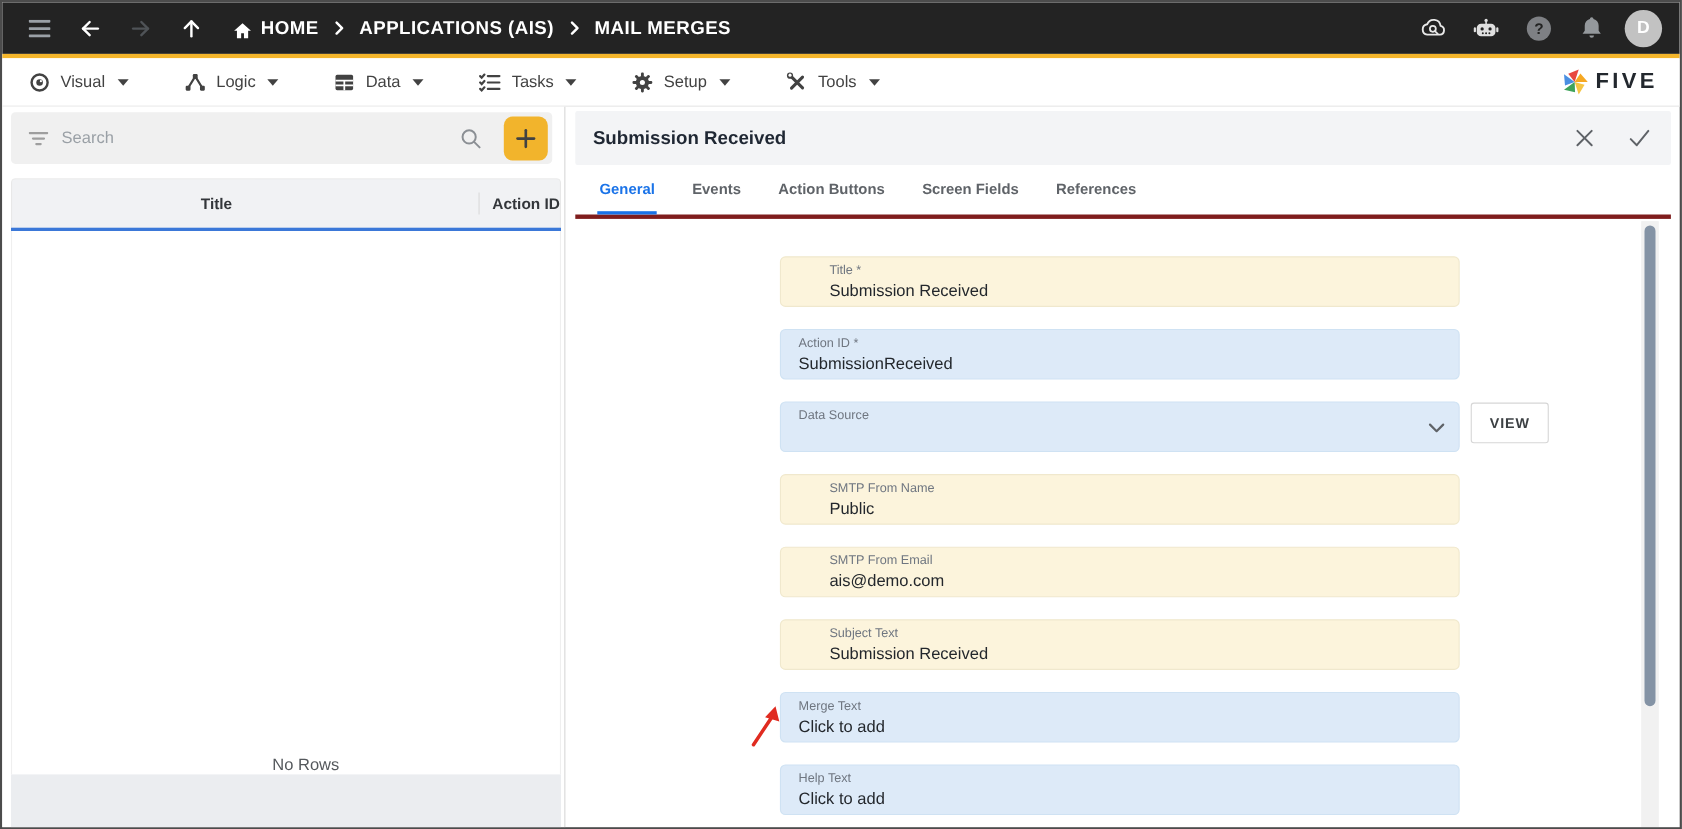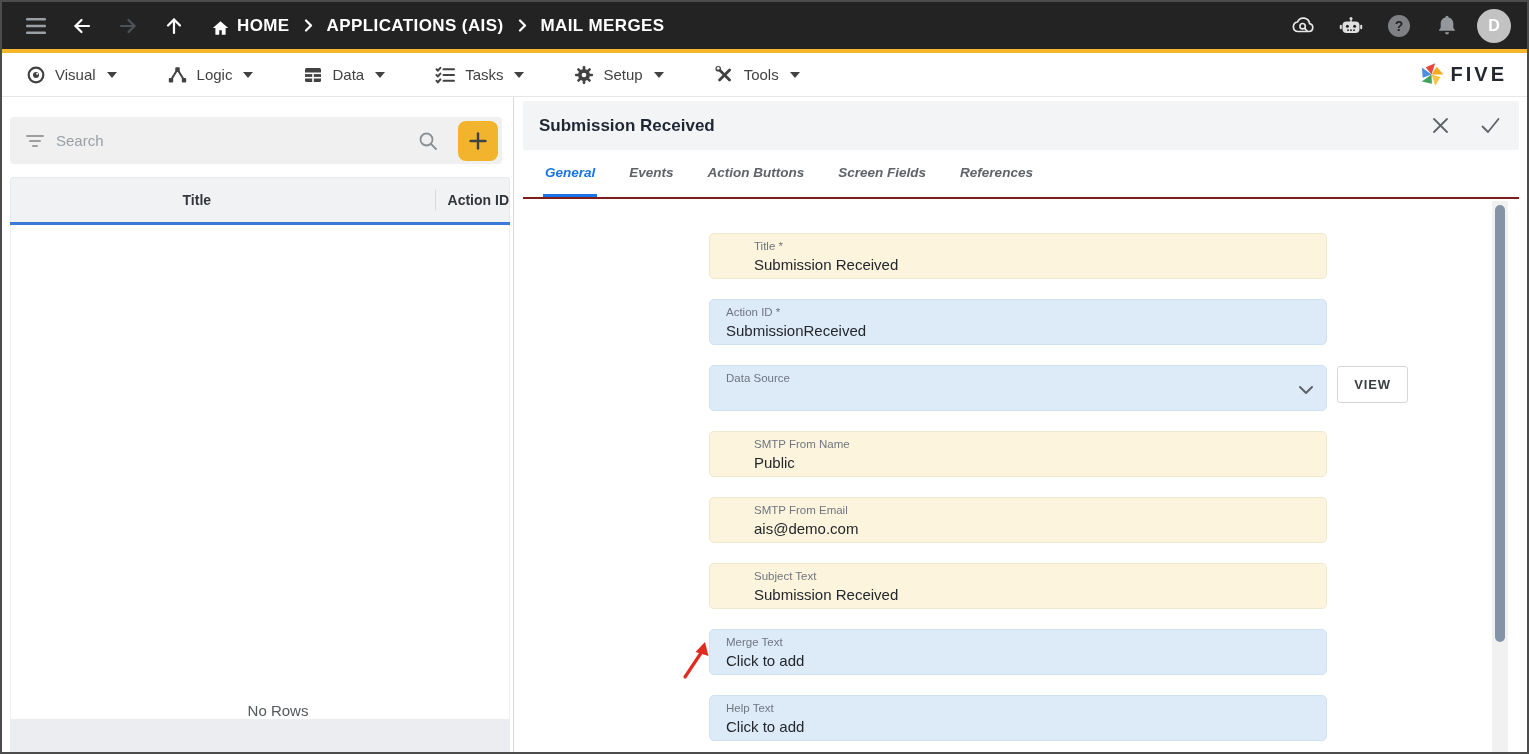--- a/index.html
+++ b/index.html
@@ -31,21 +31,21 @@
   .caret { width:0; height:0; border-left:5px solid transparent; border-right:5px solid transparent; border-top:6px solid #424242; margin-left:2px; }
   .logo { margin-left:auto; display:flex; align-items:center; gap:6px; }
   .logo-text { font-size:20px; font-weight:800; letter-spacing:3px; color:#23282e; }
 
   
   .content { display:flex; height:655px; }
 
   
   .left-panel { width:512px; border-right:1px solid #d8d8d8; padding:5px 3px 0 8px; background:#ffffff; }
   .search-bar { width:492px; height:47px; background:#f0f0f0; border-radius:4px;
-                display:flex; align-items:center; padding:0 4px 0 16px; margin-bottom:13px;margin-top:15px; }
+                display:flex; align-items:center; padding:0 4px 0 16px; margin-bottom:13px; }
   .search-input { flex:1; border:none; outline:none; background:transparent; font-size:15px; color:#3c4043; margin-left:12px; font-family:"Liberation Sans",sans-serif; }
   .search-input::placeholder { color:#9aa0a6; }
   .plus-btn { width:40px; height:40px; background:#f2b42c; border-radius:8px; border:none;
               display:flex; align-items:center; justify-content:center; cursor:pointer; margin-left:10px; }
   .table-card { width:500px; }
   .grid-header { height:45px; background:#f1f2f4; border:1px solid #e8e8e8; border-bottom:none;
                  border-radius:4px 4px 0 0; display:flex; align-items:center; padding-left:22px;
                  font-size:14px; font-weight:700; color:#33363a;justify-content:flex-end; }
   .col-title { width:252px; cursor:pointer; }
   .col-div { width:1px; height:20px; background:#d9d9d9; }
@@ -56,21 +56,21 @@
   .no-rows { font-size:15px; color:#54585c; }
   .grid-footer { height:48px; background:#ebedf0; }
 
   
   .right-panel { flex:1; padding:4px 8px 0 9px; display:flex; flex-direction:column; }
   .panel-header { height:49px; background:#f3f4f6; border-radius:2px; display:flex; align-items:center; padding:0 16px; }
   .panel-title { font-size:17px; font-weight:700; color:#1f2733; }
   .ph-icons { margin-left:auto; display:flex; align-items:center; gap:24px; }
   .ph-icon { width:26px; height:26px; display:flex; align-items:center; justify-content:center; cursor:pointer; }
 
-  .tabs { height:49px; display:flex; align-items:stretch; padding-left:20px; gap:30px; border-bottom:2px solid #7f1d1d;font-style:italic; }
+  .tabs { height:49px; display:flex; align-items:stretch; padding-left:20px; gap:30px; border-bottom:4px solid #7f1d1d; }
   .tab { display:flex; align-items:center; font-size:13.5px; font-weight:700; color:#5f6368;
          border-bottom:3px solid transparent; padding:0 2px; cursor:pointer; }
   .tab.active { color:#1a73e8; border-bottom-color:#1a73e8; }
 
   .form-wrap { position:relative; flex:1; overflow:hidden; }
   .form-content { padding:34px 0 0 186px; }
   .field { position:relative; width:618px; height:46px; border-radius:5px; padding:6px 16px 0 16px; margin-bottom:20px; cursor:pointer; }
   .field.cream { background:#fcf4dc; border:1px solid #f0e8cd;padding-left:44px; }
   .field.blue  { background:#ddeaf8; border:1px solid #cfe2f3; }
   .f-label { font-size:11.5px; color:#6f7680; line-height:13px; }

